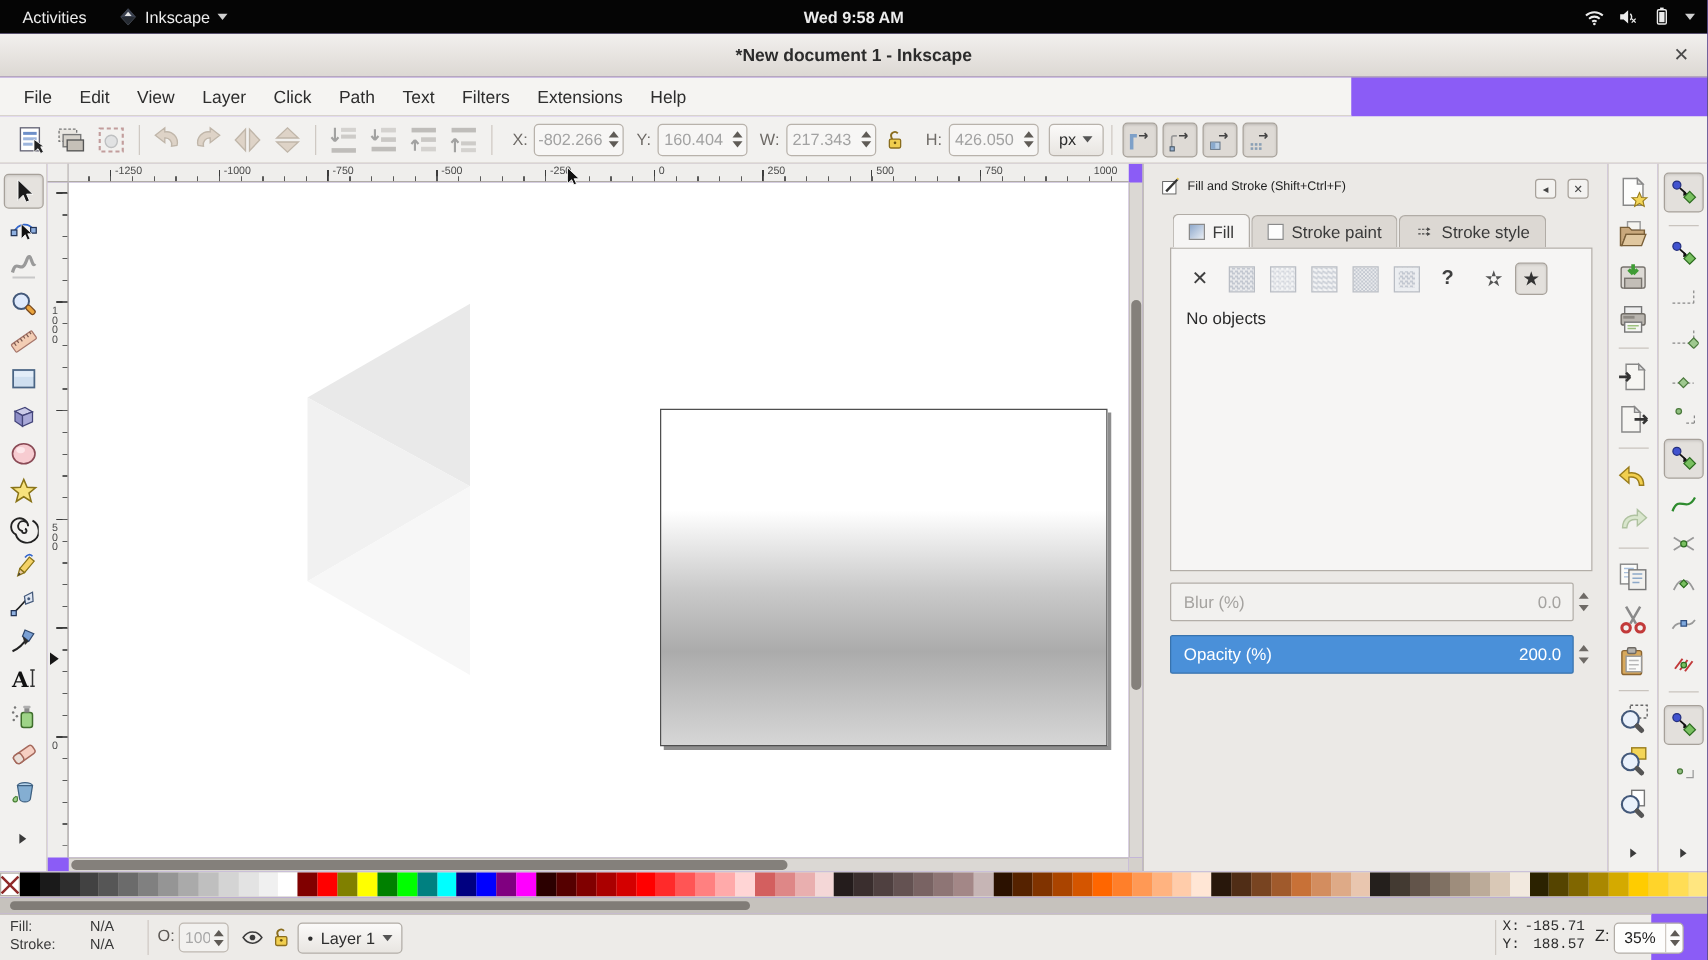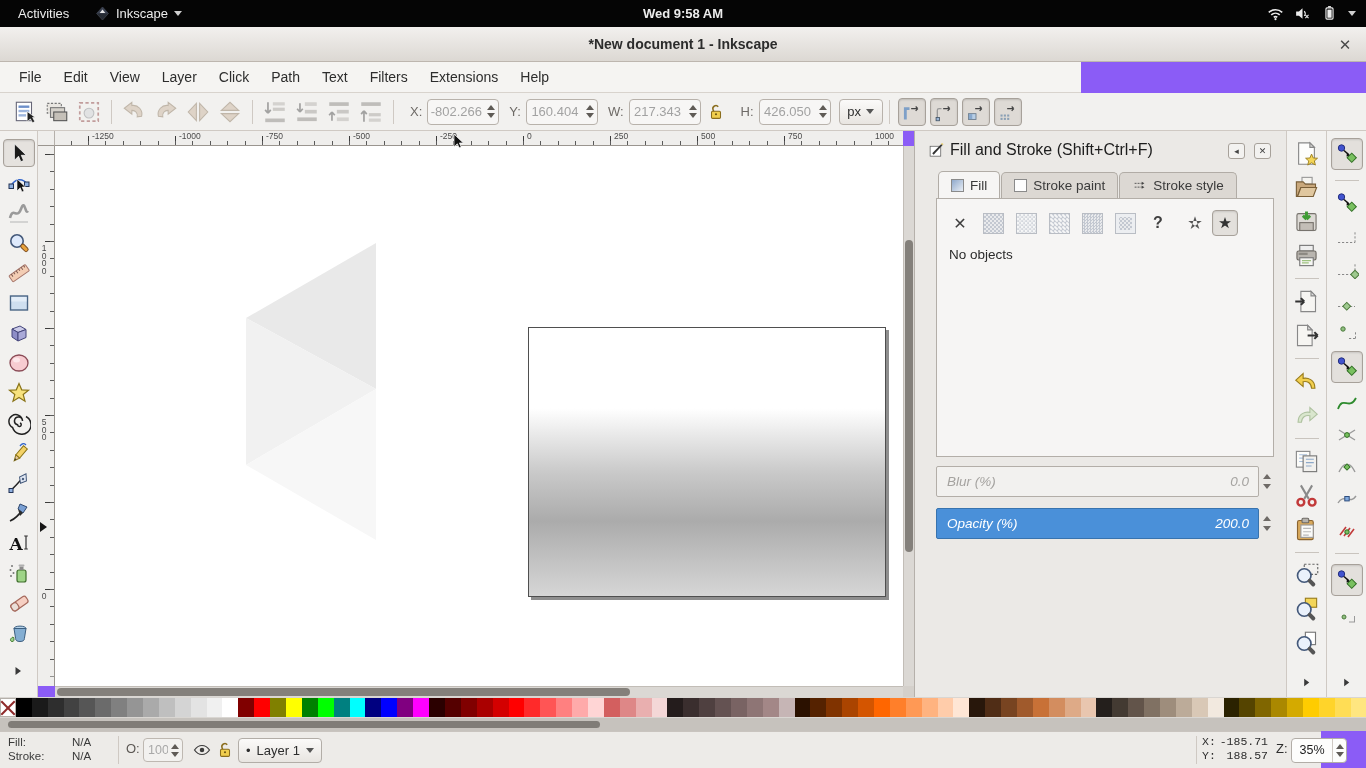--- a/index.html
+++ b/index.html
@@ -86,21 +86,21 @@
   .vscroll{left:903px;top:146px;width:11px;height:540px;background:#dbd8d4;border-left:1px solid #c2bdb7;}
   .vscroll .thumb{position:absolute;left:1px;width:8px;top:94px;height:312px;background:#84807b;border-radius:4px;}
   .hscroll{left:55px;top:686px;width:848px;height:11px;background:#dbd8d4;border-top:1px solid #c2bdb7;}
   .hscroll .thumb{position:absolute;top:1px;height:8px;left:2px;width:573px;background:#84807b;border-radius:4px;}
   .scroll-corner{left:903px;top:686px;width:11px;height:11px;background:#d4d0cb;}
 
   
   .panel{left:914px;top:131px;width:372px;height:566px;background:#ebe9e6;border-left:1px solid #b5b0aa;}
   .fs-title{left:928px;top:141px;display:flex;align-items:center;gap:5px;}
   .fs-title .dlgic{width:17px;height:17px;}
-  .fs-title .txt{font-size:16px;color:#1d1d1d;}
+  .fs-title .txt{font-size:10px;color:#1d1d1d;}
   .minibtn{width:17px;height:16px;border:1px solid #a7a19a;border-radius:3px;background:#f3f2f0;
            font-size:9px;line-height:14px;text-align:center;color:#444;}
   .tabs{left:938px;top:172px;display:flex;align-items:flex-end;height:26px;}
   .tab{height:26px;display:flex;align-items:center;gap:6px;padding:0 12px;font-size:13.5px;color:#3a3a3a;
        border:1px solid #b1aca6;border-bottom:none;border-radius:5px 5px 0 0;background:#dcd8d3;margin-right:1px;}
   .tab.active{background:#f6f5f4;position:relative;z-index:3;height:27px;}
   .swx{width:13px;height:13px;border:1px solid #8a8a8a;}
   .swx.fill{background:linear-gradient(135deg,#8fa9cc,#e9eef5);}
   .swx.stroke{background:#fdfdfd;}
   .tabstyleic{width:15px;height:13px;}
@@ -111,21 +111,21 @@
      background-image:conic-gradient(#c3c8d1 25%,#e9eaec 0 50%,#c3c8d1 0 75%,#e9eaec 0);background-size:4px 4px;
      border:1px solid #b9bdc4;}
   .paintbtn .sq.lin{background-image:linear-gradient(135deg,rgba(255,255,255,.75),rgba(255,255,255,0)),conic-gradient(#c3c8d1 25%,#e9eaec 0 50%,#c3c8d1 0 75%,#e9eaec 0);}
   .paintbtn .sq.rad{background-image:radial-gradient(circle,rgba(255,255,255,.85) 15%,rgba(255,255,255,0) 65%),conic-gradient(#c3c8d1 25%,#e9eaec 0 50%,#c3c8d1 0 75%,#e9eaec 0);}
   .paintbtn .sq.pat{background-size:3px 3px;}
   .paintbtn .sq.swa{box-shadow:inset 0 0 0 3px #eceef1;}
   .paintbtn .glyph{font-size:16px;font-weight:bold;color:#3f3f3f;}
   .rulebtn{width:26px;height:26px;padding:4px;margin-left:4px;flex:none;}
   .rulebtn.pressed{border:1px solid #a7a19a;border-radius:4px;background:#e3e0dc;box-shadow:inset 0 1px 2px rgba(0,0,0,.12);}
   .noobjects{position:absolute;left:12px;top:48px;font-size:13.5px;color:#2b2b2b;}
-  .sliderrow{height:31px;border:1px solid #b3aea8;border-radius:2px;background:#f2f1ef;display:flex;align-items:center;font-style:italic;}
+  .sliderrow{height:31px;border:1px solid #b3aea8;border-radius:2px;background:#f2f1ef;display:flex;align-items:center;}
   .sliderrow .lab{flex:1;font-size:13.5px;color:#a5a3a0;padding-left:10px;}
   .sliderrow .num{font-size:13.5px;color:#a5a3a0;padding-right:9px;}
   .sliderrow.blue{background:#4a90d9;border-color:#3873ae;}
   .sliderrow.blue .lab,.sliderrow.blue .num{color:#ffffff;}
   .rowspin{width:15px;height:31px;display:flex;flex-direction:column;align-items:center;justify-content:center;gap:5px;}
   .rowspin i{width:0;height:0;border-left:4px solid transparent;border-right:4px solid transparent;}
   .rowspin .up{border-bottom:5px solid #6e6a66;}
   .rowspin .dn{border-top:5px solid #6e6a66;}
 
   

